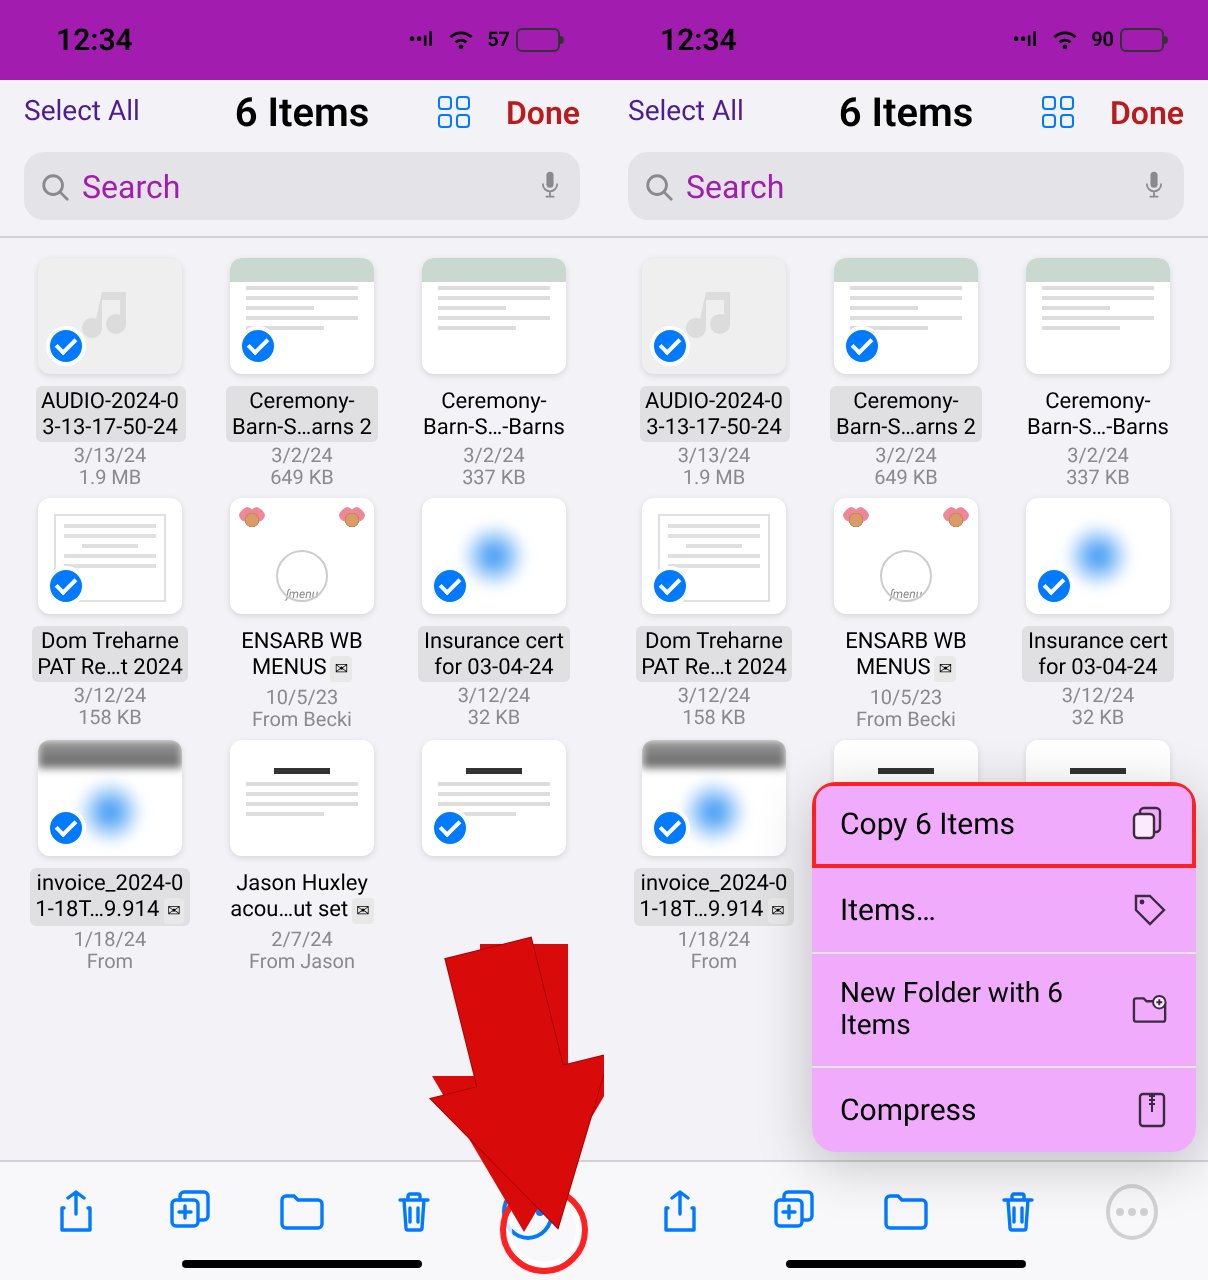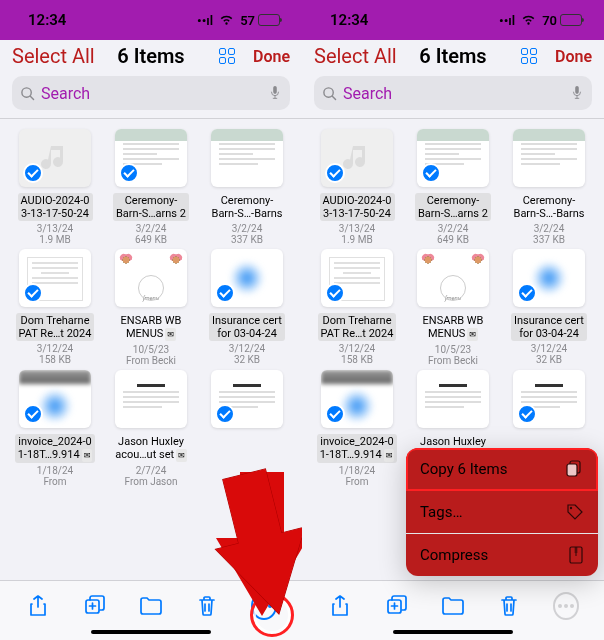--- a/index.html
+++ b/index.html
@@ -1,26 +1,26 @@
 <!DOCTYPE html>
 <html><head>
 <meta charset="utf-8">
 <style>
 *{box-sizing:border-box;margin:0;padding:0;font-family:-apple-system,BlinkMacSystemFont,"Segoe UI",Roboto,sans-serif;}
 body{background:#000;display:flex;width:604px;height:640px;overflow:hidden;}
 .screen{width:302px;height:640px;background:#f2f2f7;position:relative;overflow:hidden;flex-shrink:0;}
 .spacer{width:0;background:#000;}
 .status{height:40px;display:flex;align-items:center;justify-content:space-between;padding:0 22px 0 28px;background:#a21caf;font-size:15px;font-weight:600;}
-.status-icons{display:flex;align-items:center;gap:6px;font-size:13px;}
+.status-icons{display:flex;align-items:center;gap:6px;font-size:10px;}
 .batt{display:inline-flex;align-items:center;gap:3px;}
 .batt-body{width:22px;height:12px;border:1px solid #333;border-radius:3px;padding:1px;position:relative;}
 .batt-body::after{content:"";position:absolute;right:-3px;top:3px;width:2px;height:4px;background:#333;border-radius:0 2px 2px 0;}
 .batt-fill{height:100%;background:#000;border-radius:1px;}
 .nav{display:flex;align-items:center;height:32px;padding:0 12px;}
-.nav-left{color:#b91c1c;font-size:20px;flex:1;}
+.nav-left{color:#4c1d95;font-size:14px;flex:1;}
 .nav-title{font-weight:600;font-size:20px;flex:1;text-align:center;}
 .nav-right{flex:1;display:flex;align-items:center;justify-content:flex-end;gap:12px;}
 .nav-done{color:#b91c1c;font-size:16px;font-weight:600;padding-left:6px;}
 .icon-grid{display:inline-flex;gap:2px;}
 .icon-grid span{width:7px;height:7px;border:1.5px solid #007aff;border-radius:2px;}
 .icon-grid>div{display:flex;flex-direction:column;gap:2px;}
 .search{margin:4px 12px 8px;background:#e3e3e8;border-radius:10px;height:34px;display:flex;align-items:center;padding:0 8px;color:#a21caf;}
 .search svg{flex-shrink:0;}
 .search-text{flex:1;margin-left:6px;font-size:16px;}
 .mic{width:14px;}
@@ -49,21 +49,21 @@
 .fdate{font-size:10px;color:#8a8a8e;margin-top:2px;}
 .fsize{font-size:10px;color:#8a8a8e;}
 .mail-badge{display:inline-block;font-size:8px;background:#e8e8e8;padding:0 2px;border-radius:2px;margin-left:2px;}
 .toolbar{position:absolute;bottom:0;left:0;right:0;height:60px;background:rgba(248,248,250,0.95);border-top:0.5px solid #d1d1d6;display:flex;align-items:flex-start;justify-content:space-around;padding:12px 10px 0;}
 .tb-btn{color:#007aff;width:26px;height:26px;display:flex;align-items:center;justify-content:center;}
 .more-circle{width:28px;height:28px;border:2px solid #007aff;border-radius:50%;display:flex;align-items:center;justify-content:center;}
 .more-circle span{width:4px;height:4px;background:#007aff;border-radius:50%;margin:0 1px;}
 .home-ind{position:absolute;bottom:6px;left:50%;transform:translateX(-50%);width:120px;height:4px;background:#000;border-radius:3px;}
 .arrow{position:absolute;z-index:50;pointer-events:none;}
 .highlight-ring{position:absolute;width:44px;height:44px;border:3px solid #ff2022;border-radius:50%;bottom:3px;right:8px;z-index:45;pointer-events:none;box-shadow:0 0 0 3px rgba(255,255,255,0.8) inset;}
-.menu{position:absolute;right:6px;bottom:64px;width:192px;background:#b91c1c;border-radius:12px;box-shadow:0 6px 28px rgba(0,0,0,0.22);overflow:hidden;z-index:40;}
+.menu{position:absolute;right:6px;bottom:64px;width:192px;background:#f0abfc;border-radius:12px;box-shadow:0 6px 28px rgba(0,0,0,0.22);overflow:hidden;z-index:40;}
 .menu-item{display:flex;align-items:center;justify-content:space-between;padding:12px 14px;font-size:15px;border-bottom:0.5px solid #e5e5e8;}
 .menu-item:last-child{border-bottom:none;}
 .menu-item.hl{outline:2px solid #ff2022;outline-offset:-2px;border-radius:10px 10px 0 0;}
 .menu-icon{opacity:0.75;}
 .dim-more{opacity:0.35;}
 </style>
 </head>
 <body>
 
 <div class="screen">
@@ -271,21 +271,21 @@
 
 <div class="screen">
   <div class="status">
     <span>12:34</span>
     <div class="status-icons">
       <span>••ıl</span>
       <svg width="15" height="11" viewBox="0 0 16 12">
           <path d="M8 10.5a1.3 1.3 0 100-2.6 1.3 1.3 0 000 2.6zM4.5 6.2a5 5 0 017 0l-1.1 1.1a3.4 3.4 0 00-4.8 0zM1.7 3.4a9 9 0 0112.6 0L13.2 4.5a7.4 7.4 0 00-10.4 0z" fill="#000"></path>
         </svg>
       <span class="batt">
-        <span>70</span>
+        <span>90</span>
         <span class="batt-body"><span class="batt-fill" style="width:90%"></span></span>
       </span>
     </div>
   </div>
   <div class="nav">
     <span class="nav-left">Select All</span>
     <span class="nav-title">6 Items</span>
     <div class="nav-right">
       <span class="icon-grid">
           <div>
@@ -432,24 +432,32 @@
 
   <div class="menu">
     <div class="menu-item hl">
       <span>Copy 6 Items</span>
       <svg class="menu-icon" width="18" height="18" viewBox="0 0 18 18">
           <rect x="4" y="1" width="10" height="12" rx="2" stroke="#000" stroke-width="1.2" fill="none"></rect>
           <rect x="1" y="4" width="10" height="12" rx="2" stroke="#000" stroke-width="1.2" fill="#fff"></rect>
         </svg>
     </div>
     <div class="menu-item">
-      <span>Tags…</span>
+      <span>Items…</span>
       <svg class="menu-icon" width="18" height="18" viewBox="0 0 18 18">
           <path d="M9 2l7 7-7 7-7-7V2h7z" stroke="#000" stroke-width="1.2" fill="none"></path>
           <circle cx="5" cy="5" r="1.2" fill="#000"></circle>
+        </svg>
+    </div>
+    <div class="menu-item">
+      <span style="font-size:14px;">New Folder with 6 Items</span>
+      <svg class="menu-icon" width="18" height="16" viewBox="0 0 18 16">
+          <path d="M1 3a1 1 0 011-1h4l1.5 1.5H16a1 1 0 011 1V13a1 1 0 01-1 1H2a1 1 0 01-1-1z" stroke="#000" stroke-width="1.2" fill="none"></path>
+          <circle cx="14" cy="4" r="3.2" fill="#fff" stroke="#000" stroke-width="1"></circle>
+          <path d="M14 2.5v3M12.5 4h3" stroke="#000" stroke-width="1"></path>
         </svg>
     </div>
     <div class="menu-item">
       <span>Compress</span>
       <svg class="menu-icon" width="16" height="18" viewBox="0 0 16 18">
           <rect x="2" y="1" width="12" height="16" rx="1.5" stroke="#000" stroke-width="1.2" fill="none"></rect>
           <path d="M8 1v9M6.5 2h3M6.5 4h3M6.5 6h3" stroke="#000" stroke-width="1"></path>
         </svg>
     </div>
   </div>

